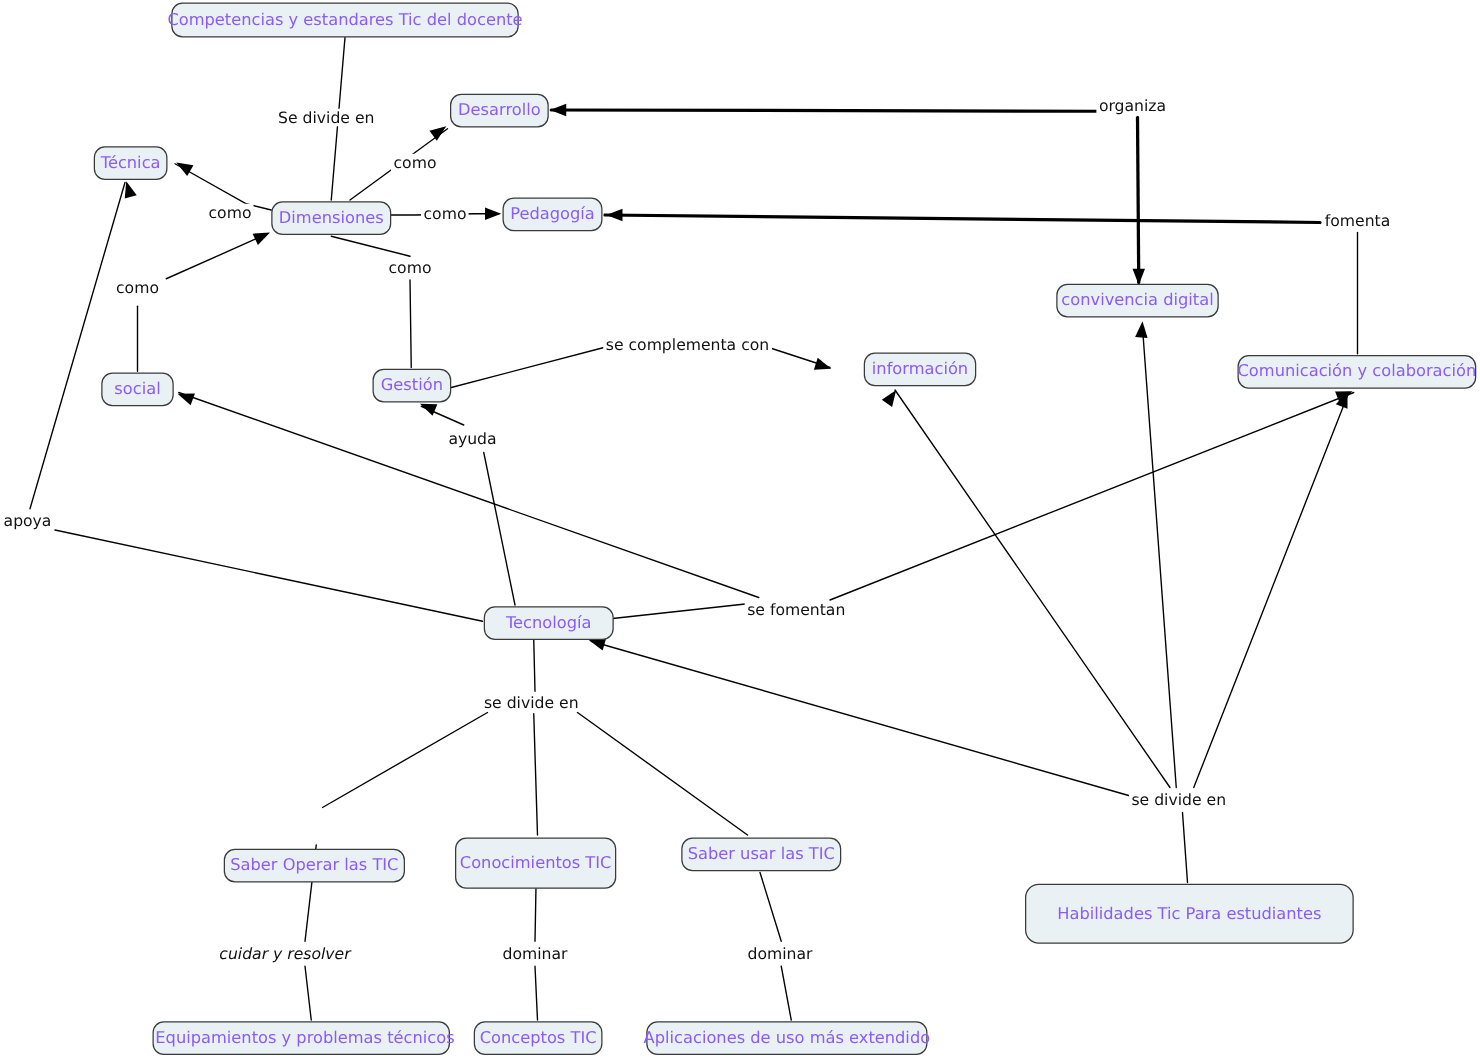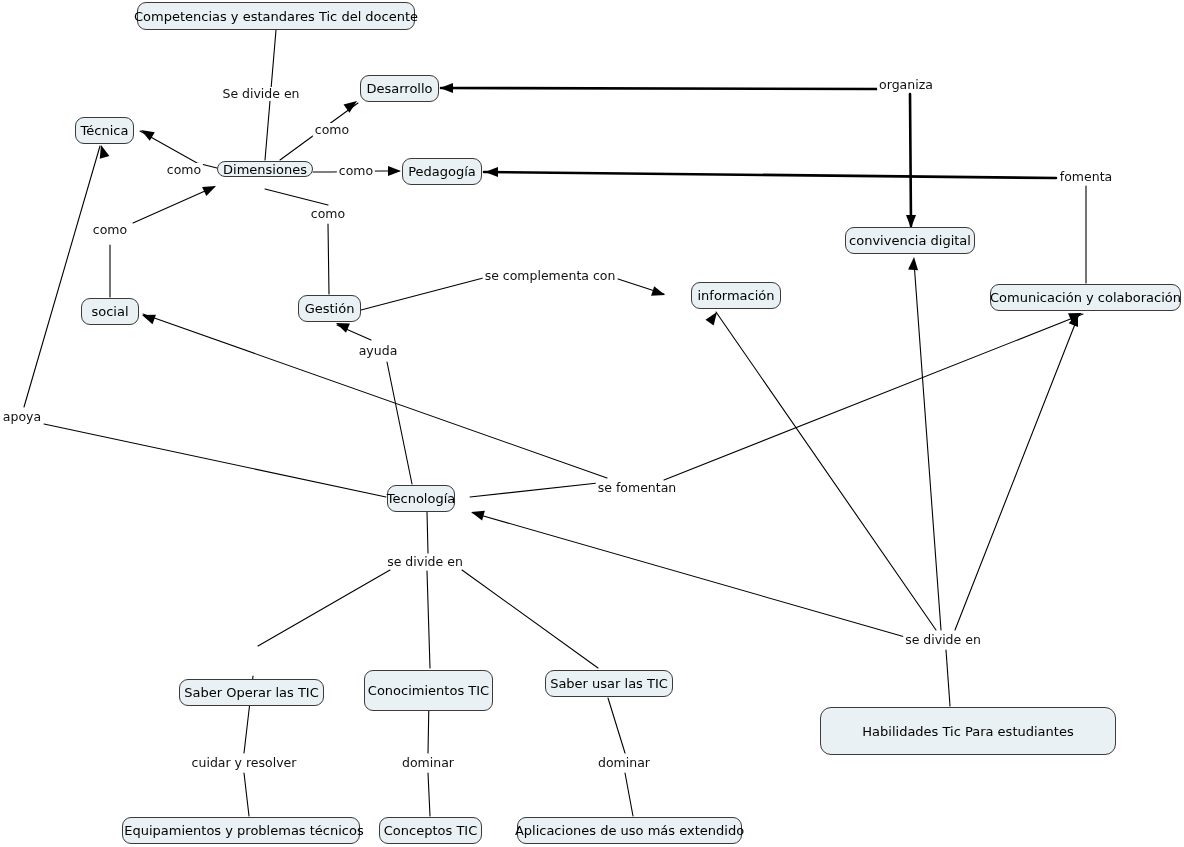--- a/index.html
+++ b/index.html
@@ -45,21 +45,21 @@
   .node {
     position: absolute;
     box-sizing: border-box;
     background: #e9f1f4;
     border: 1.3px solid #3a3a3a;
     border-radius: 9px;
     display: flex;
     align-items: center;
     justify-content: center;
     font-size: 13px;
-    color: #000000;
+    color: #8b5cf6;
     white-space: nowrap;
     padding: 0 9px;
   }
   .node.big {
     border-radius: 11px;
     font-size: 13px;
   }
 </style>
 </head>
 <body>
@@ -122,49 +122,49 @@
         <polygon points="0,0 -13,-5 -13,5" fill="#000000" transform="translate(914,257) rotate(274)"></polygon>
         <polygon points="0,0 -13,-5 -13,5" fill="#000000" transform="translate(1078,313) rotate(291)"></polygon>
         <polygon points="0,0 -13,-5 -13,5" fill="#000000" transform="translate(471,512) rotate(196)"></polygon>
       </g>
   </svg>
 
   <div id="nodes-layer">
       <div class="node" style="left: 137px; top: 2px; width: 278px; height: 28px;">Competencias y estandares Tic del docente</div>
       <div class="node" style="left: 360px; top: 75px; width: 79px; height: 27px;">Desarrollo</div>
       <div class="node" style="left: 75px; top: 117px; width: 59px; height: 27px;">Técnica</div>
-      <div class="node" style="left: 217px; top: 161px; width: 96px; height: 16px; border-radius: 10px;">Dimensiones</div>
+      <div class="node" style="left: 217px; top: 161px; width: 96px; height: 27px;">Dimensiones</div>
       <div class="node" style="left: 402px; top: 158px; width: 80px; height: 27px;">Pedagogía</div>
       <div class="node" style="left: 845px; top: 227px; width: 130px; height: 27px;">convivencia digital</div>
       <div class="node" style="left: 990px; top: 284px; width: 191px; height: 27px;">Comunicación y colaboración</div>
       <div class="node" style="left: 667px; top: 282px; width: 90px; height: 27px; margin-left: 24px;">información</div>
       <div class="node" style="left: 81px; top: 298px; width: 58px; height: 27px;">social</div>
       <div class="node" style="left: 298px; top: 295px; width: 63px; height: 27px;">Gestión</div>
-      <div class="node" style="left: 387px; top: 485px; width: 68px; height: 27px;">Tecnología</div>
+      <div class="node" style="left: 387px; top: 485px; width: 104px; height: 27px;">Tecnología</div>
       <div class="node" style="left: 179px; top: 648px; width: 145px; height: 27px; margin-top: 31px;">Saber Operar las TIC</div>
       <div class="node" style="left: 364px; top: 670px; width: 129px; height: 41px;">Conocimientos TIC</div>
       <div class="node" style="left: 545px; top: 670px; width: 128px; height: 27px;">Saber usar las TIC</div>
-      <div class="node big" style="left: 820px; top: 707px; width: 296px; height: 48px;">Habilidades Tic Para estudiantes</div>
+      <div class="node big" style="left: 820px; top: 707px; width: 263px; height: 48px;">Habilidades Tic Para estudiantes</div>
       <div class="node" style="left: 122px; top: 817px; width: 238px; height: 27px; padding-left: 15px;">Equipamientos y problemas técnicos</div>
       <div class="node" style="left: 379px; top: 817px; width: 103px; height: 27px;">Conceptos TIC</div>
       <div class="node" style="left: 517px; top: 817px; width: 225px; height: 27px;">Aplicaciones de uso más extendido</div>
     </div>
   <div id="labels-layer">
       <div class="edge-label" style="left: 261px; top: 94px;">Se divide en</div>
       <div class="edge-label" style="left: 184px; top: 170px;">como</div>
       <div class="edge-label" style="left: 332px; top: 130px;">como</div>
       <div class="edge-label" style="left: 356px; top: 171px;">como</div>
       <div class="edge-label" style="left: 110px; top: 230px;">como</div>
       <div class="edge-label" style="left: 328px; top: 214px;">como</div>
       <div class="edge-label" style="left: 906px; top: 85px;">organiza</div>
       <div class="edge-label" style="left: 1086px; top: 177px;">fomenta</div>
       <div class="edge-label" style="left: 550px; top: 276px;">se complementa con</div>
       <div class="edge-label" style="left: 378px; top: 351px;">ayuda</div>
       <div class="edge-label" style="left: 22px; top: 417px;">apoya</div>
       <div class="edge-label" style="left: 637px; top: 488px;">se fomentan</div>
       <div class="edge-label" style="left: 425px; top: 562px;">se divide en</div>
       <div class="edge-label" style="left: 943px; top: 640px;">se divide en</div>
-      <div class="edge-label" style="left: 244px; top: 763px;">cuidar y resolver</div>
+      <div class="edge-label" style="left: 228px; top: 763px; font-style: italic;">cuidar y resolver</div>
       <div class="edge-label" style="left: 428px; top: 763px;">dominar</div>
       <div class="edge-label" style="left: 624px; top: 763px;">dominar</div>
     </div>
 
 </div>
 
 </body></html>

